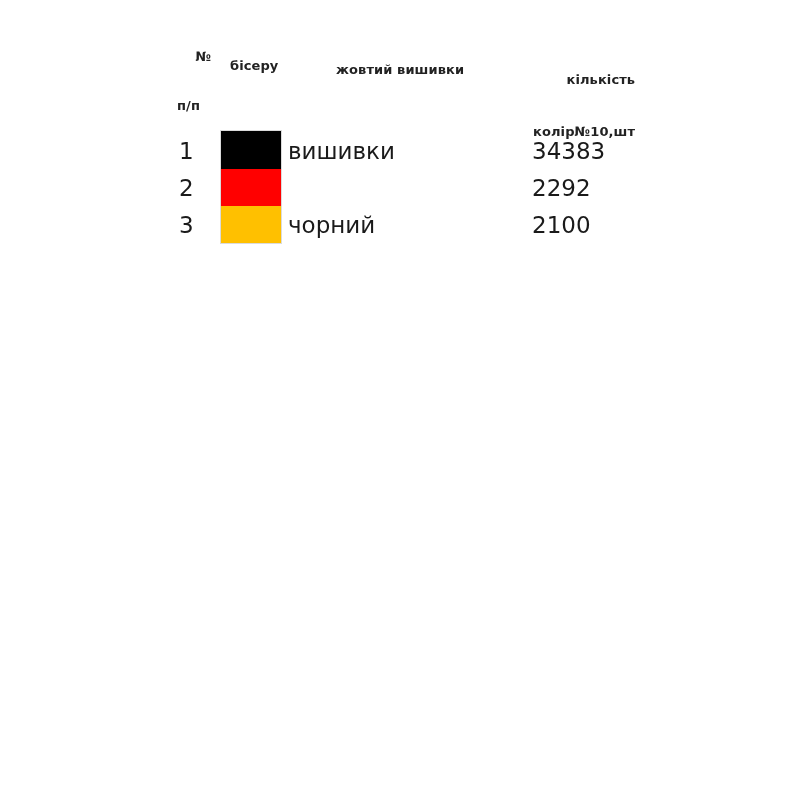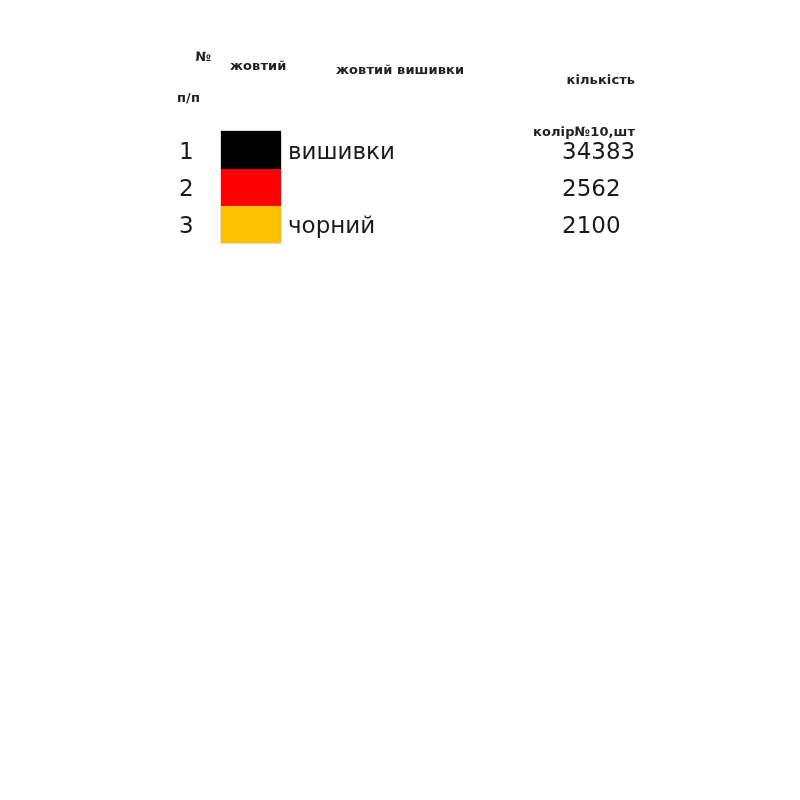--- a/index.html
+++ b/index.html
@@ -31,21 +31,21 @@
     line-height: 1.25;
     white-space: pre;
     letter-spacing: 0.1px;
   }
   #hdr-index {
     left: 177px;
     top: 33px;
   }
   #hdr-index .hdr-line2 {
     display: block;
-    margin-top: 8px;
+    margin-top: 16px;
   }
   #hdr-swatch {
     left: 230px;
     top: 58px;
   }
   #hdr-name {
     left: 336px;
     top: 62px;
   }
   #hdr-count {
@@ -79,55 +79,55 @@
   .cell {
     position: absolute;
     font-size: 23px;
     font-weight: 400;
     color: #1a1a1a;
     line-height: 1;
     white-space: pre;
   }
   .col-index { left: 179px; }
   .col-name  { left: 288px; }
-  .col-count { left: 532px; margin-left: 30px; }
+  .col-count { left: 532px; }
 
   .row-1 { top: 140px; }
   .row-2 { top: 177px; }
   .row-3 { top: 214px; }
 </style>
 </head>
 <body style="background: rgb(255, 255, 255);">
 
 <div id="legend-sheet">
 
   <div class="hdr" id="hdr-index">
     <span>№</span>
     <span class="hdr-line2">п/п</span>
   </div>
 
-  <div class="hdr" id="hdr-swatch">жовтий</div>
+  <div class="hdr" id="hdr-swatch">бісеру</div>
 
   <div class="hdr" id="hdr-name">жовтий вишивки</div>
 
   <div class="hdr" id="hdr-count">
     <span>кількість</span>
     <span class="hdr-line2">колір№10,шт</span>
   </div>
 
   <div id="swatch-stack">
     <div class="swatch" id="swatch-row-1" style="background: rgb(0, 0, 0);"></div>
     <div class="swatch" id="swatch-row-2" style="background: rgb(255, 0, 0);"></div>
     <div class="swatch" id="swatch-row-3" style="background: rgb(255, 192, 0);"></div>
   </div>
 
   <div class="cell col-index row-1">1</div>
   <div class="cell col-name  row-1">вишивки</div>
   <div class="cell col-count row-1">34383</div>
 
   <div class="cell col-index row-2">2</div>
-  <div class="cell col-count row-2">2562</div>
+  <div class="cell col-count row-2">2292</div>
 
   <div class="cell col-index row-3">3</div>
   <div class="cell col-name  row-3">чорний</div>
   <div class="cell col-count row-3">2100</div>
 
 </div>
 
 </body></html>

